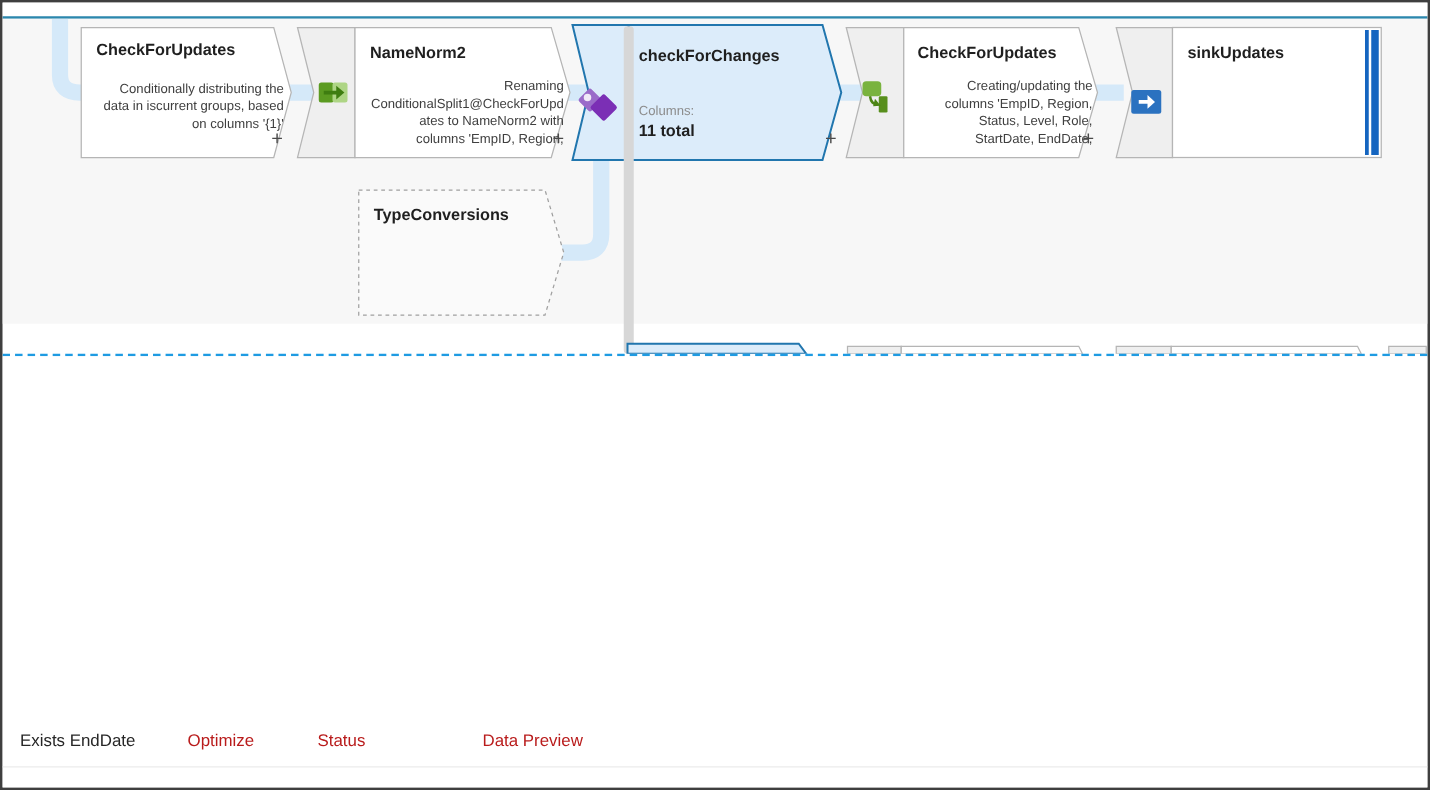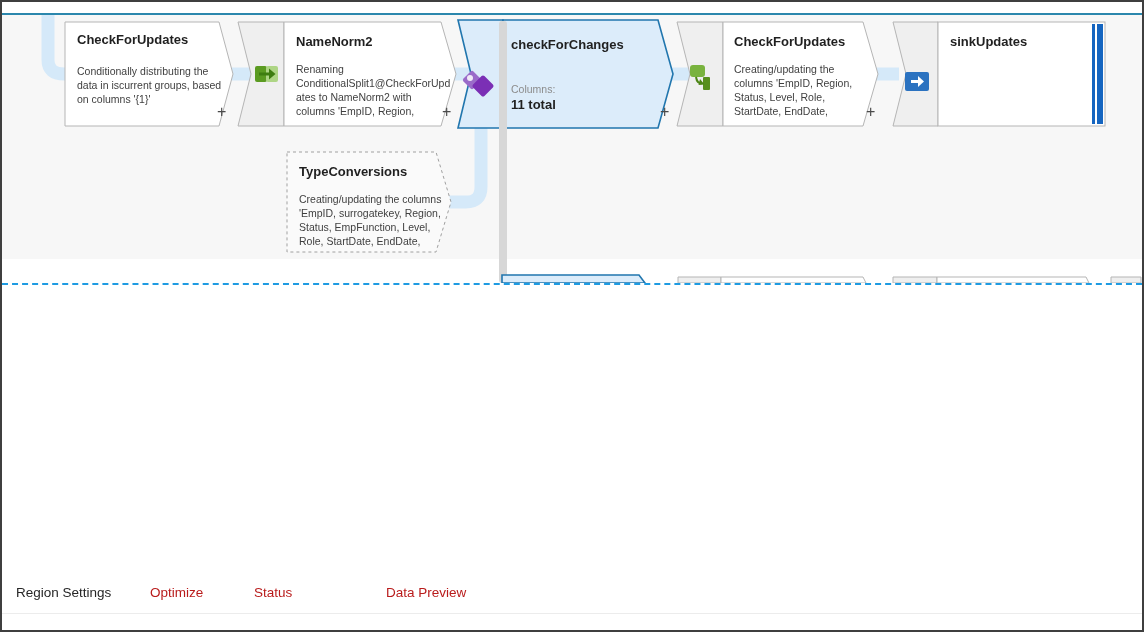--- a/index.html
+++ b/index.html
@@ -1,20 +1,20 @@
 <!DOCTYPE html>
 <html><head>
 <meta charset="utf-8">
 <style>
   html,body{margin:0;padding:0;background:#e8e8e8;font-family:"Liberation Sans",sans-serif;}
   #app{position:relative;width:1144px;height:632px;background:#fff;border:2px solid #3f3f3f;box-sizing:border-box;overflow:hidden;margin:0 auto;}
   
   #topstrip{position:absolute;left:0;top:0;width:100%;height:11px;background:#fff;}
   #tealbar{position:absolute;left:0;top:11px;width:100%;height:2px;background:#2b87ad;}
-  #canvas{position:absolute;left:0;top:13px;width:1140px;height:244px;background:#f7f7f7;}
+  #canvas{position:absolute;left:0;top:13px;width:1140px;height:244px;background:#f7f7f7;text-align:right;}
   #canvas svg{position:absolute;left:0;top:0;}
   .node-title{position:absolute;font-size:13px;font-weight:600;color:#1f1f1f;white-space:nowrap;}
   .node-desc{position:absolute;font-size:10.5px;line-height:14px;color:#3f3f3f;overflow:hidden;overflow-wrap:anywhere;}
   .node-plus{position:absolute;font-size:16px;color:#4a4a4a;cursor:pointer;line-height:16px;}
   .cols-label{position:absolute;font-size:10.5px;color:#8c8c8c;}
   .cols-value{position:absolute;font-size:13px;font-weight:700;color:#1f1f1f;}
   
   #divider{position:absolute;left:0;top:281px;width:100%;height:0;border-top:2px dashed #1e9be2;}
   #panel{position:absolute;left:0;top:283px;width:1140px;height:345px;background:#fff;}
   #minimize{position:absolute;left:1104px;top:290px;width:18px;height:3px;background:#111;cursor:pointer;}
@@ -99,27 +99,26 @@
     <div class="cols-value" style="left:509px;top:82px;">11 total</div>
     <span class="node-plus" style="left:658px;top:89px;">+</span>
 
     <div class="node-title" style="left:732px;top:19px;">CheckForUpdates</div>
     <div class="node-desc" style="left:732px;top:47px;width:140px;height:58px;">Creating/updating the columns 'EmpID, Region, Status, Level, Role, StartDate, EndDate, EmpFunction, iscurrent,</div>
     <span class="node-plus" style="left:864px;top:89px;">+</span>
 
     <div class="node-title" style="left:948px;top:19px;">sinkUpdates</div>
 
     <div class="node-title" style="left:297px;top:149px;">TypeConversions</div>
-    <div class="node-desc" style="left:297px;top:177px;width:144px;height:58px;">Creating/updating the columns 'EmpID, surrogatekey, Region, Status, EmpFunction, Level, Role, StartDate, EndDate,</div>
   </div>
 
   <div id="divider"></div>
   <div id="minimize"></div>
 
   <div id="panel">
-    <span class="tab active" style="left:14px;">Region Settings</span>
+    <span class="tab active" style="left:14px;">Exists EndDate</span>
     <span class="tab" style="left:148px;">Optimize</span>
     <span class="tab" style="left:252px;">Status</span>
     <span class="tab" style="left:349px;margin-left:35px;">Data Preview</span>
     <div id="tabline"></div>
 
   </div>
 </div>
 
 </body></html>

